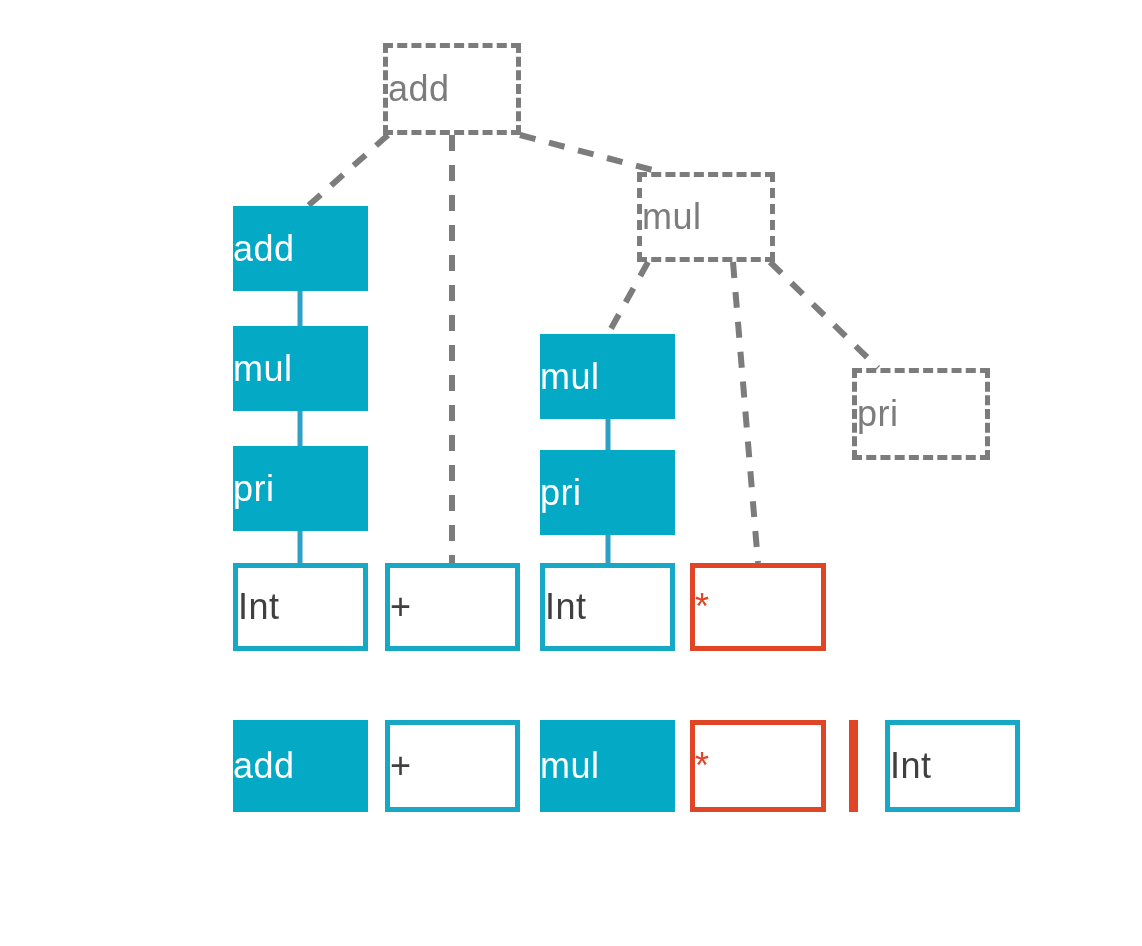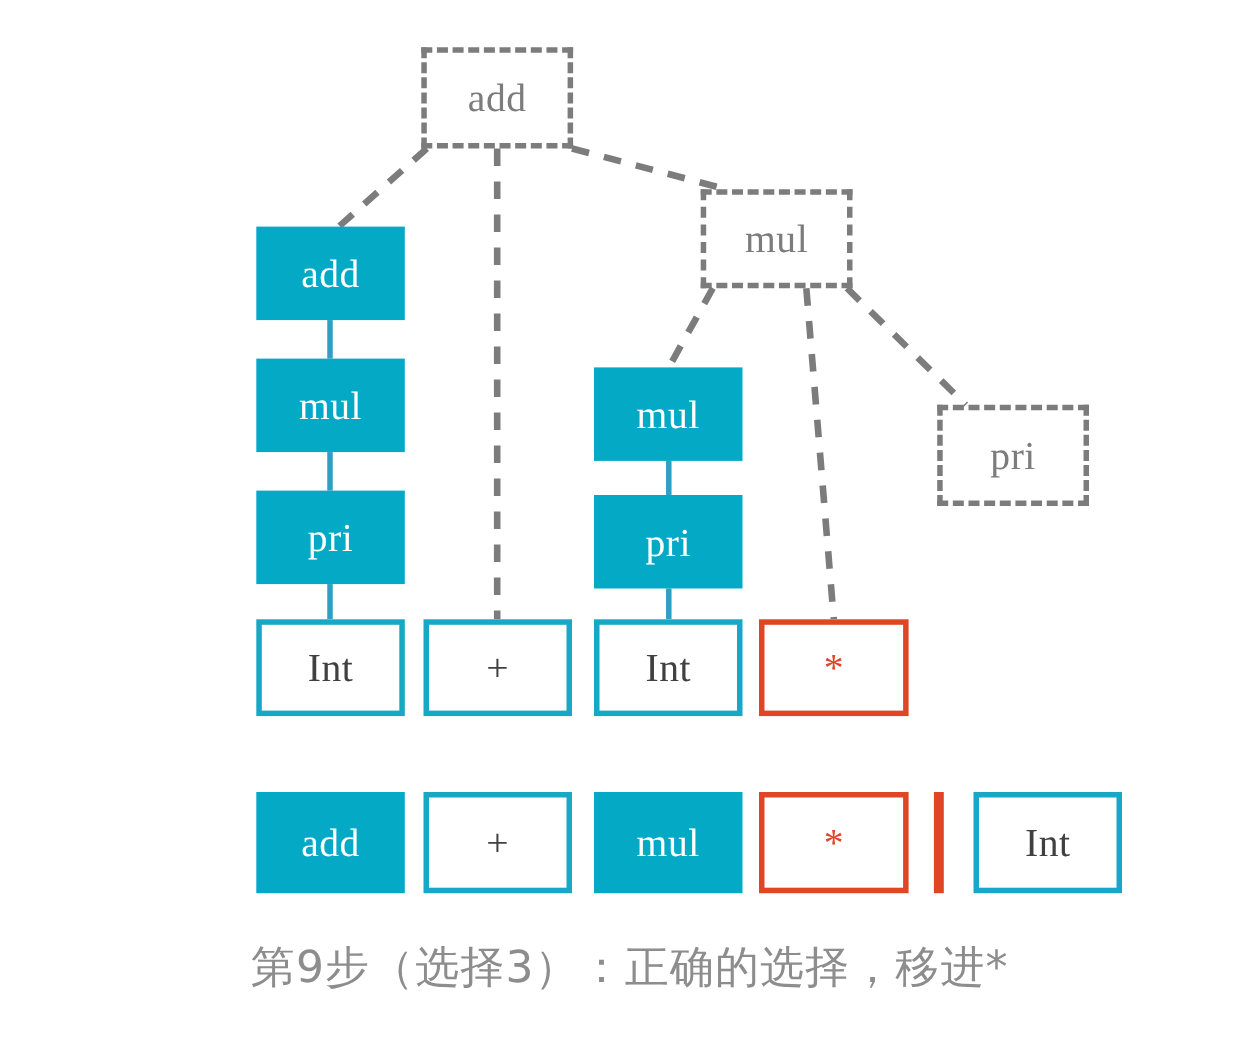--- a/index.html
+++ b/index.html
@@ -23,22 +23,21 @@
     top: 0;
     width: 1142px;
     height: 946px;
     pointer-events: none;
   }
   .node {
     position: absolute;
     box-sizing: border-box;
     display: flex;
     align-items: center;
-    justify-content: center;
-    font-family: Liberation Serif, serif;
+    font-family: Liberation Sans, sans-serif;
     letter-spacing: 0.5px;
     line-height: 1;
     user-select: none;
   }
   
   .n-filled {
     background: #04a9c6;
     color: #ffffff;
     border: none;
     font-size: 36px;
@@ -156,15 +155,14 @@
       </div>
       <div class="node n-red-outline" style="left: 690px; top: 720px; width: 136px; height: 92px;">
         <span>*</span>
       </div>
       <div class="node n-teal-outline" style="left: 885px; top: 720px; width: 135px; height: 92px;">
         <span>Int</span>
       </div>
       <div class="divider-bar" style="left: 849px; top: 720px; width: 9px; height: 92px; background: rgb(224, 69, 38);"></div>
     </div>
 
-  <div class="caption" style="left: 228px; top: 852px; color: rgb(141, 141, 141);">第9步（选择3）：正确的选择，移进*</div>
 
 </div>
 
 </body></html>

